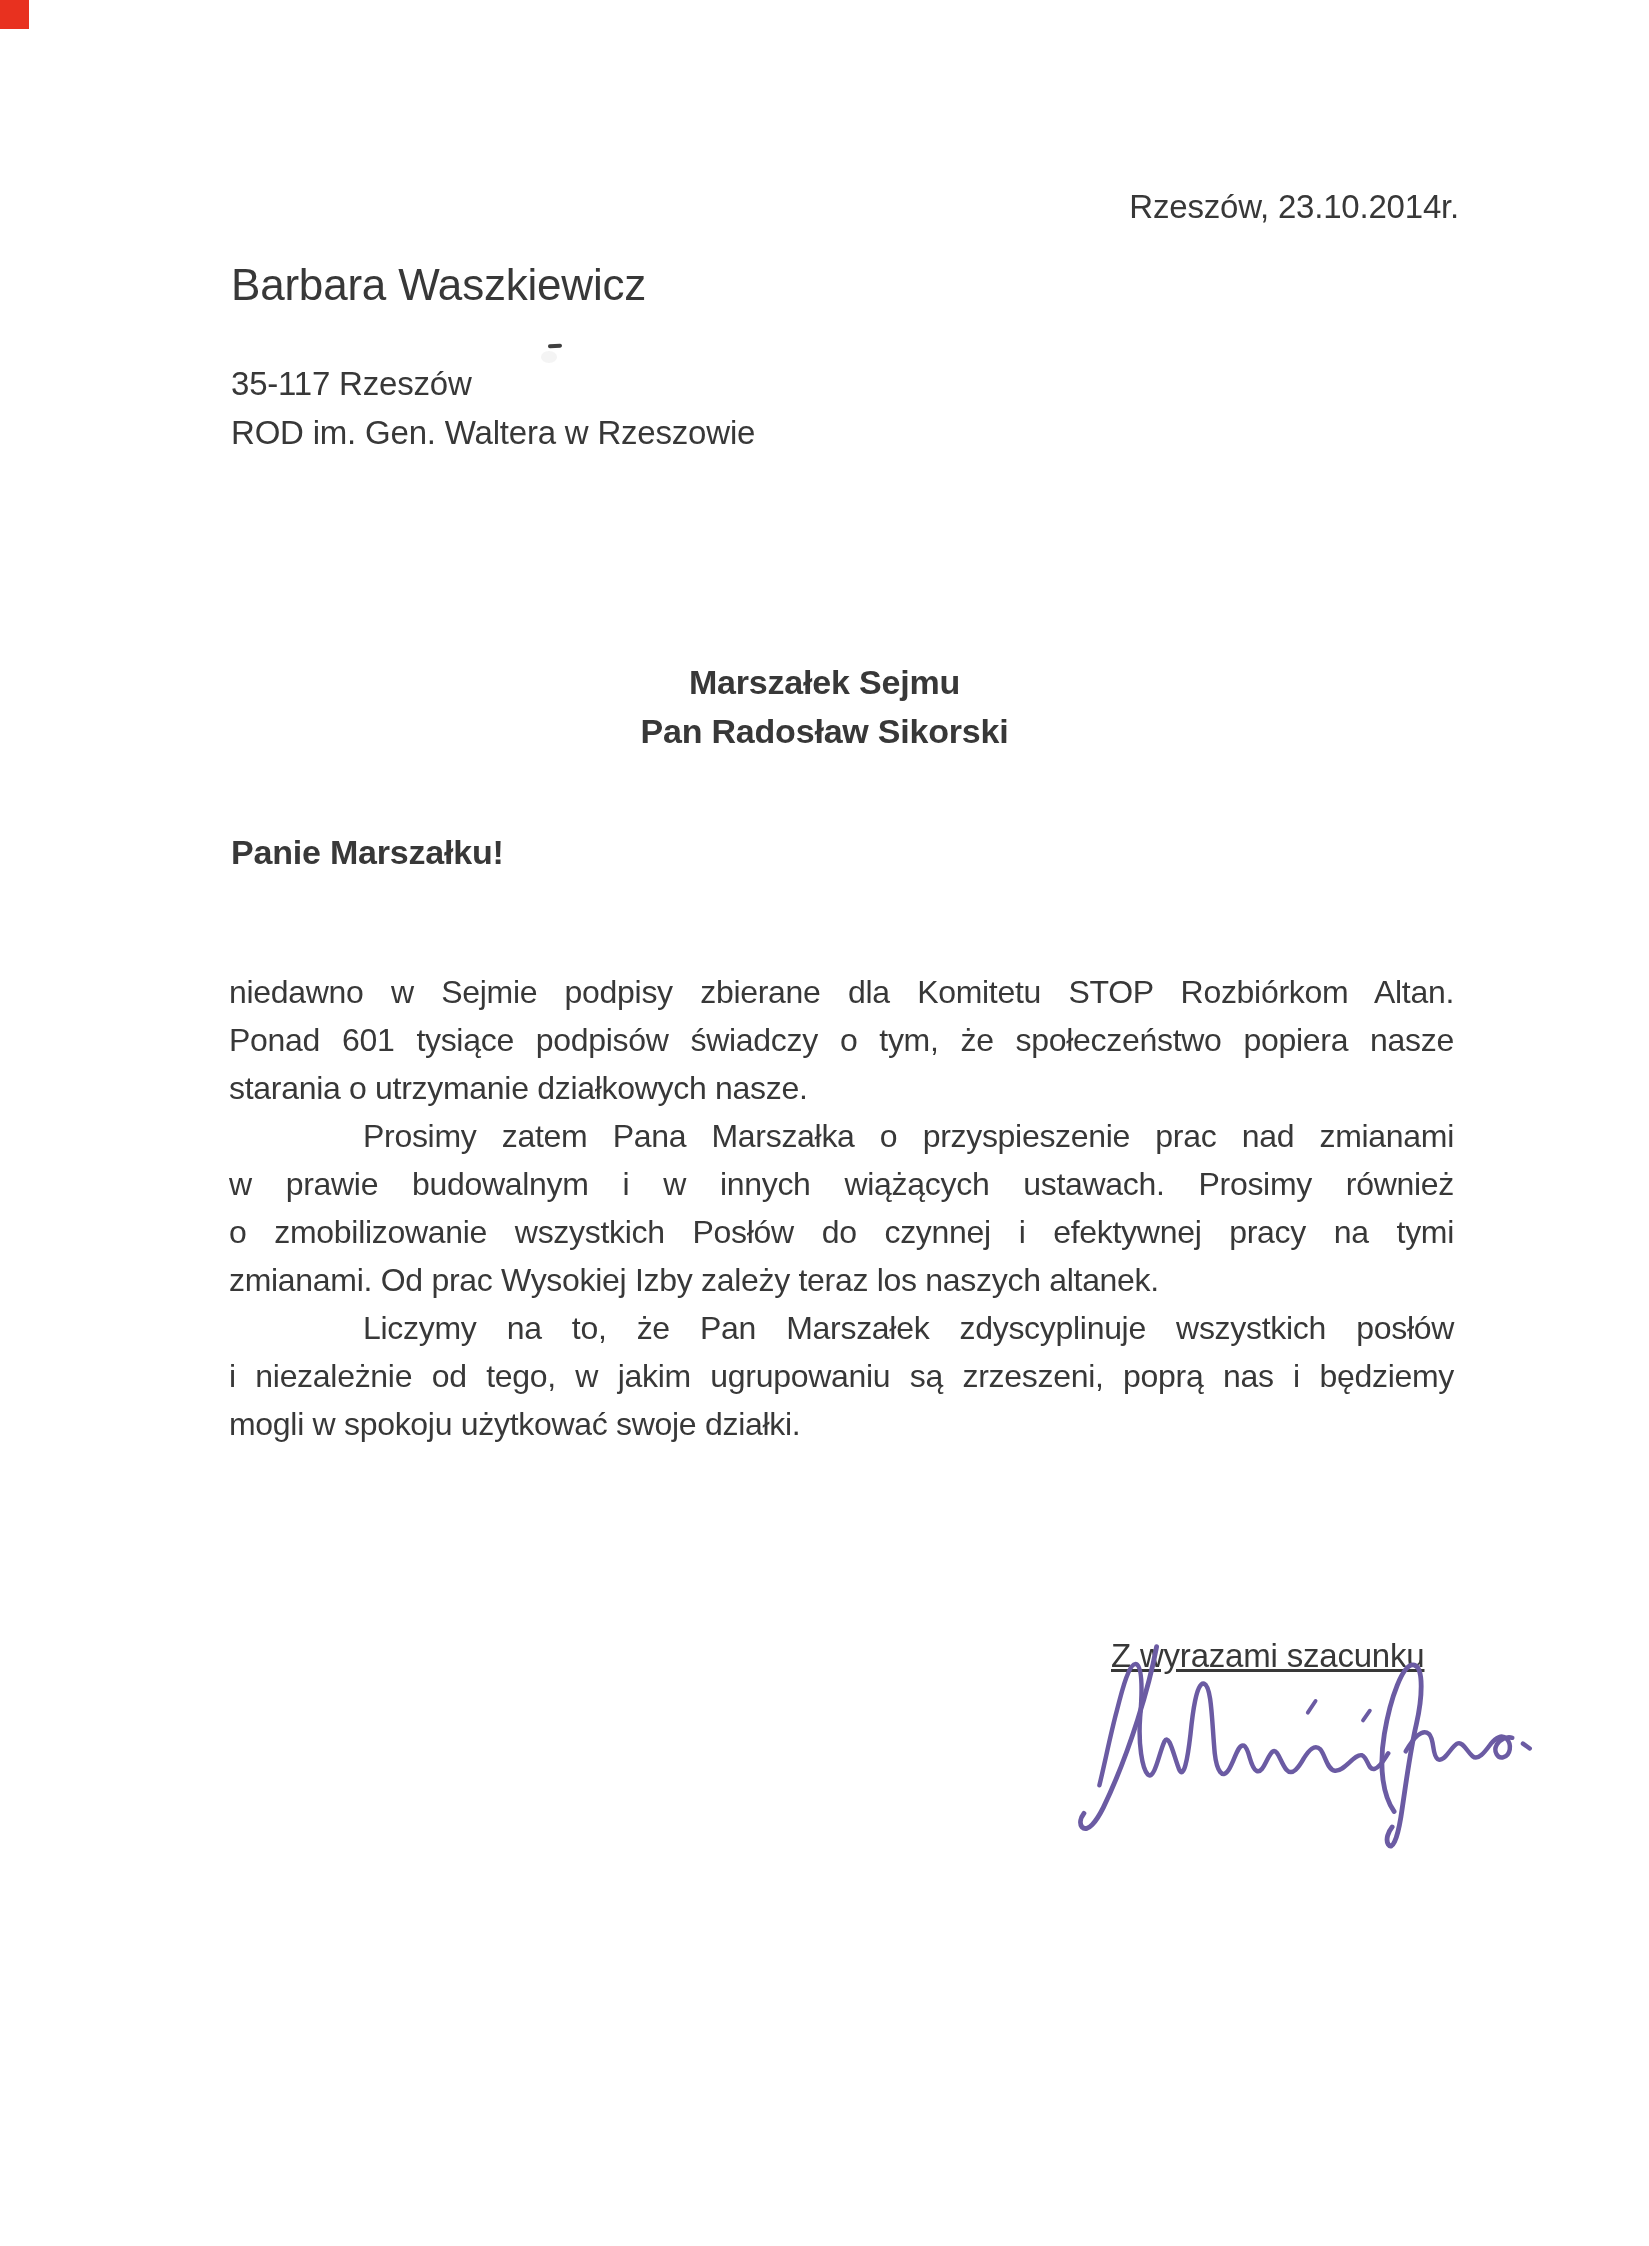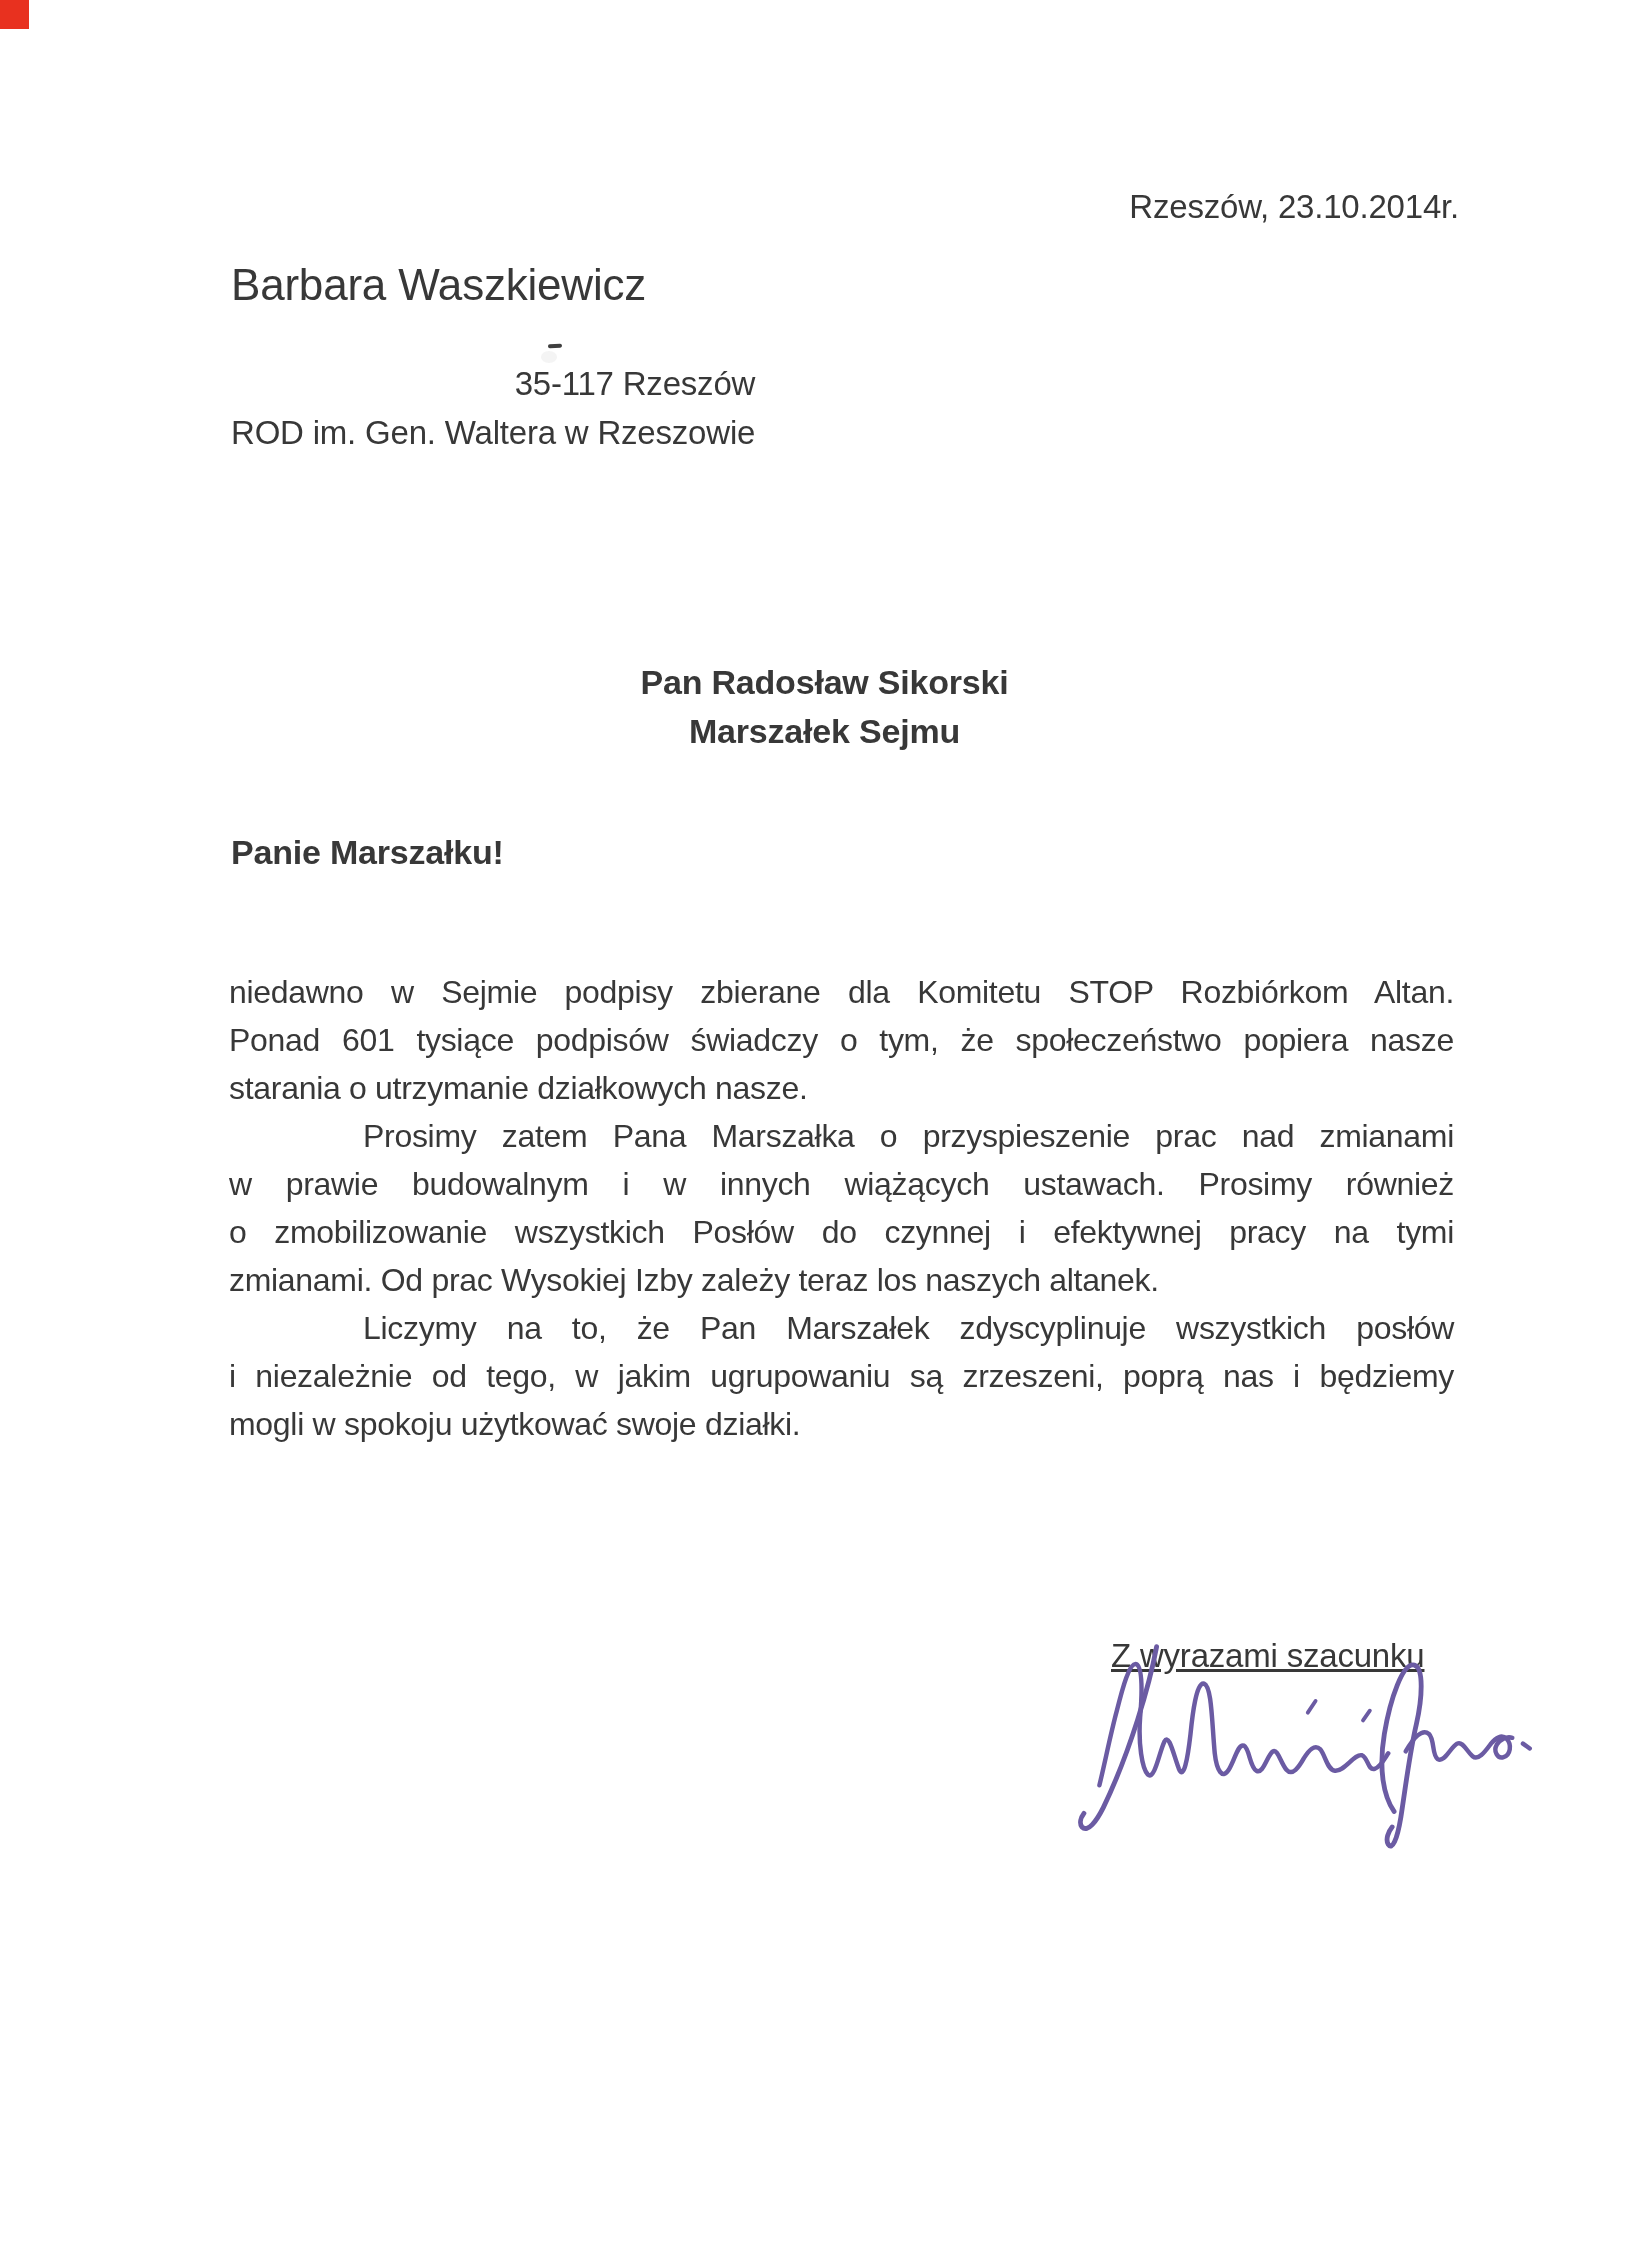--- a/index.html
+++ b/index.html
@@ -11,21 +11,21 @@
     font-family:"Liberation Sans", sans-serif;
     color:#383838;
   }
   .abs{position:absolute;}
   .corner-mark{left:0;top:0;width:29px;height:29px;}
   .date-line{
     top:188px;right:191px;width:679px;
     font-size:33px;text-align:right;letter-spacing:-0.2px;
   }
   .sender-name{left:231px;top:260px;font-size:44px;letter-spacing:-0.2px;}
-  .sender-address{left:231px;top:359px;font-size:33px;line-height:49px;letter-spacing:-0.2px;text-align:right;}
+  .sender-address{left:231px;top:359px;font-size:33px;line-height:49px;letter-spacing:-0.2px;}
   .scan-dash{left:548px;top:344px;width:13.6px;height:3.9px;background:#3f3f3f;border-radius:1.9px;transform:rotate(-4deg);}
   .scan-smudge{left:541px;top:351px;width:15.5px;height:11.6px;background:rgba(60,60,60,0.06);border-radius:50%;}
   .recipient{
     left:388px;top:658px;width:873px;
     text-align:center;font-size:34px;font-weight:700;line-height:49px;letter-spacing:-0.2px;
   }
   .salutation{left:231px;top:833px;font-size:34px;font-weight:700;letter-spacing:-0.2px;}
   .letter-body{
     left:229px;top:968px;width:1225px;
     font-size:32px;line-height:48px;letter-spacing:-0.3px;
@@ -49,22 +49,22 @@
 
   <div class="abs scan-dash"></div>
   <div class="abs scan-smudge"></div>
 
   <div class="abs sender-address">
     <div>35-117 Rzeszów</div>
     <div>ROD im. Gen. Waltera w Rzeszowie</div>
   </div>
 
   <div class="abs recipient">
+    <div>Marszałek Sejmu</div>
     <div>Pan Radosław Sikorski</div>
-    <div>Marszałek Sejmu</div>
   </div>
 
   <div class="abs salutation">Panie Marszałku!</div>
 
   <div class="abs letter-body">
     <div class="bl j">niedawno w Sejmie podpisy zbierane dla Komitetu STOP Rozbiórkom Altan.</div>
     <div class="bl j">Ponad 601 tysiące podpisów świadczy o tym, że społeczeństwo popiera nasze</div>
     <div class="bl">starania o utrzymanie działkowych nasze.</div>
     <div class="bl j i">Prosimy zatem Pana Marszałka o przyspieszenie prac nad zmianami</div>
     <div class="bl j">w prawie budowalnym i w innych wiążących ustawach. Prosimy również</div>

